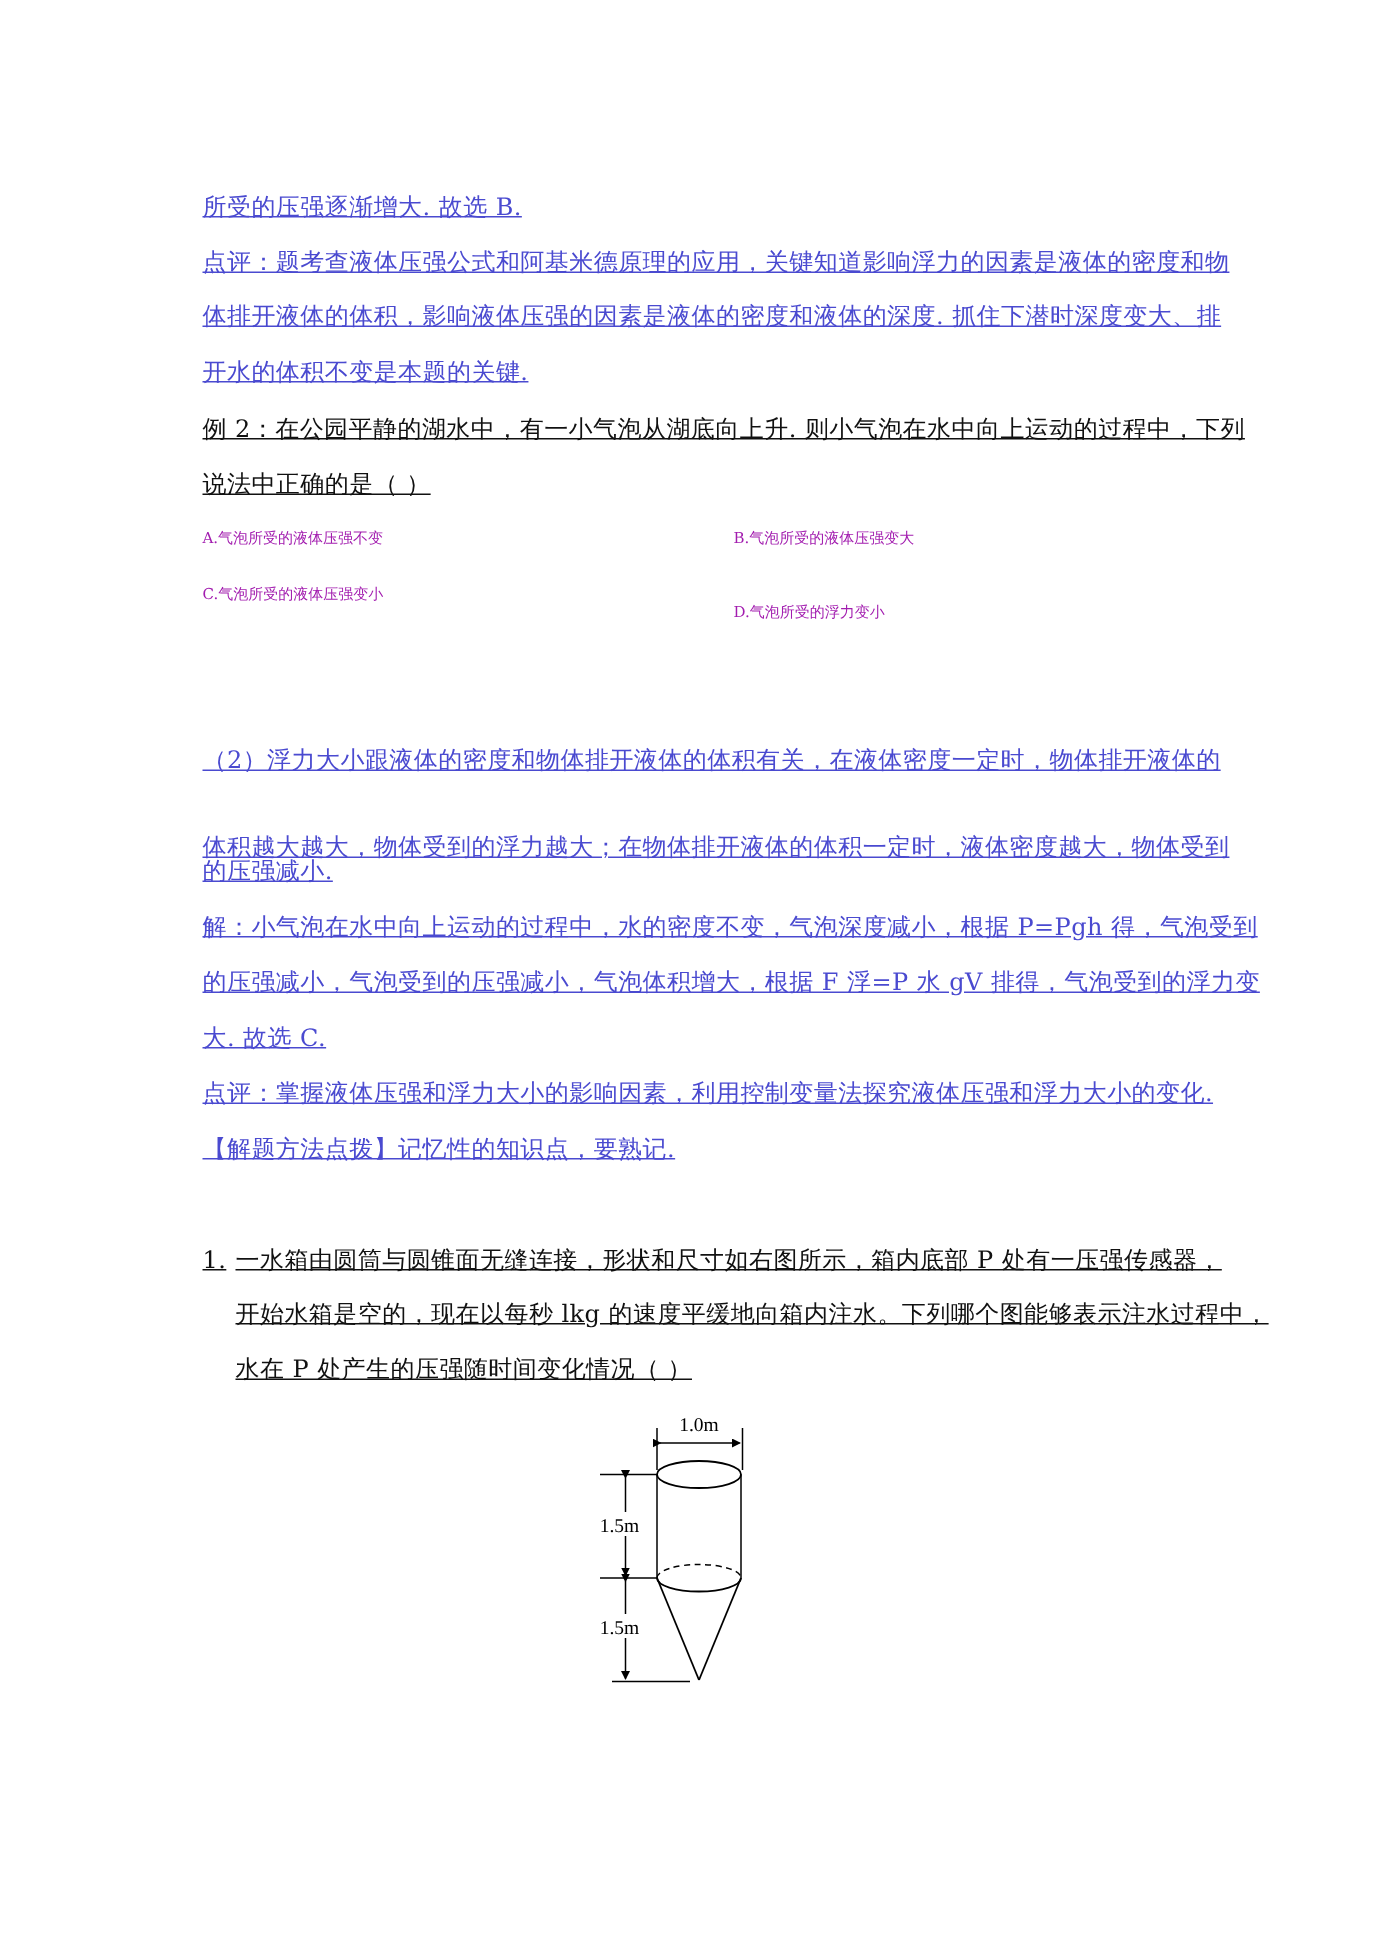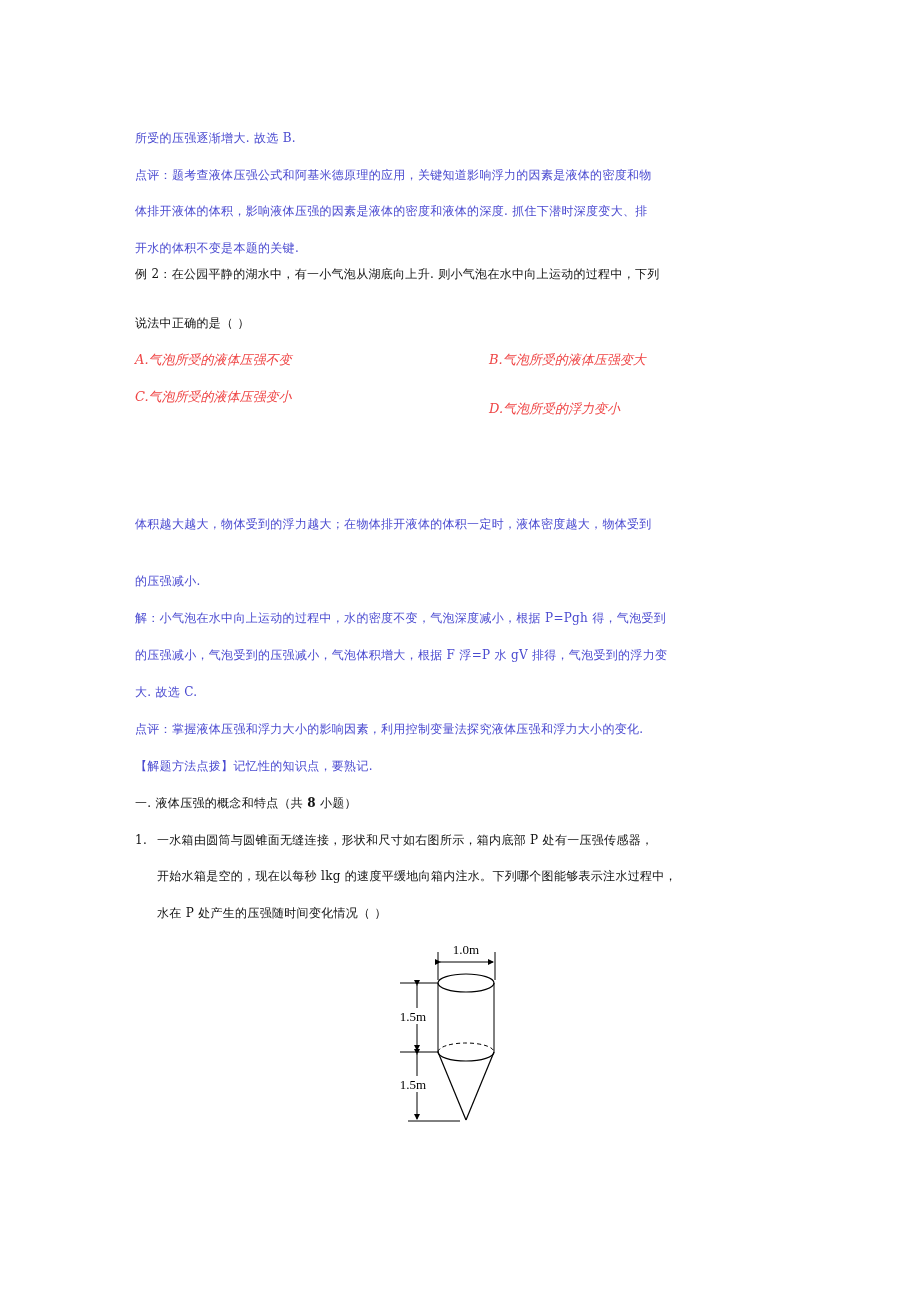--- a/index.html
+++ b/index.html
@@ -1,58 +1,56 @@
 <!DOCTYPE html>
 <html><head>
   <meta charset="utf-8">
   <style>
     html, body { margin: 0; padding: 0; background: #ffffff; }
     body { width: 920px; height: 1301px; position: relative; overflow: hidden;
            font-family: "DejaVu Serif", "Liberation Serif", serif; }
     .page { position: absolute; left: 0; top: 0; width: 920px; height: 1301px; }
-    .line { position: absolute; left: 135px; font-size: 12px; line-height: 20px; white-space: nowrap; letter-spacing: 0.3px; }
+    .line { position: absolute; left: 135px; font-size: 16px; line-height: 20px; white-space: nowrap; letter-spacing: 0.3px; text-decoration: underline; }
     .blue { color: #4a4ad0; }
     .black { color: #111111; }
-    .opt { position: absolute; font-size: 13px; line-height: 20px; color: #ef4444; white-space: nowrap; font-style: italic; }
+    .opt { position: absolute; font-size: 10px; line-height: 20px; color: #a21caf; white-space: nowrap; }
     .indent { left: 157px; }
     b { font-weight: bold; }
     svg text { font-family: "Liberation Serif", serif; }
   </style>
 </head>
 <body>
 
 <div class="page">
 
   <div class="line blue" style="top:128px;">所受的压强逐渐增大. 故选 B.</div>
 
   <div class="line blue" style="top:165px;">点评：题考查液体压强公式和阿基米德原理的应用，关键知道影响浮力的因素是液体的密度和物</div>
   <div class="line blue" style="top:201px;">体排开液体的体积，影响液体压强的因素是液体的密度和液体的深度. 抓住下潜时深度变大、排</div>
   <div class="line blue" style="top:238px;">开水的体积不变是本题的关键.</div>
 
-  <div class="line black" style="top:264px;">例 2：在公园平静的湖水中，有一小气泡从湖底向上升. 则小气泡在水中向上运动的过程中，下列</div>
+  <div class="line black" style="top:276px;">例 2：在公园平静的湖水中，有一小气泡从湖底向上升. 则小气泡在水中向上运动的过程中，下列</div>
   <div class="line black" style="top:313px;">说法中正确的是（                    ）</div>
 
   <div class="opt" style="left:135px; top:350px;">A.气泡所受的液体压强不变</div>
   <div class="opt" style="left:489px; top:350px;">B.气泡所受的液体压强变大</div>
   <div class="opt" style="left:135px; top:387px;">C.气泡所受的液体压强变小</div>
   <div class="opt" style="left:489px; top:387px;margin-top:12px;">D.气泡所受的浮力变小</div>
 
-  <div class="line blue" style="top:514px;text-align:center;">体积越大越大，物体受到的浮力越大；在物体排开液体的体积一定时，液体密度越大，物体受到</div>
+  <div class="line blue" style="top:497px;">（2）浮力大小跟液体的密度和物体排开液体的体积有关，在液体密度一定时，物体排开液体的</div>
+  <div class="line blue" style="top:555px;text-align:center;">体积越大越大，物体受到的浮力越大；在物体排开液体的体积一定时，液体密度越大，物体受到</div>
   <div class="line blue" style="top:571px;">的压强减小.</div>
 
   <div class="line blue" style="top:608px;">解：小气泡在水中向上运动的过程中，水的密度不变，气泡深度减小，根据 P=Pgh 得，气泡受到</div>
   <div class="line blue" style="top:645px;">的压强减小，气泡受到的压强减小，气泡体积增大，根据 F 浮=P 水 gV 排得，气泡受到的浮力变</div>
   <div class="line blue" style="top:682px;">大. 故选 C.</div>
 
   <div class="line blue" style="top:719px;">点评：掌握液体压强和浮力大小的影响因素，利用控制变量法探究液体压强和浮力大小的变化.</div>
   <div class="line blue" style="top:756px;">【解题方法点拨】记忆性的知识点，要熟记.</div>
 
-  <div class="line black" style="top:793px;">
-    <span>一. 液体压强的概念和特点（共 </span><b>8</b><span> 小题）</span>
-  </div>
 
   <div class="line black" style="top:830px;">1.</div>
   <div class="line black indent" style="top:830px;">一水箱由圆筒与圆锥面无缝连接，形状和尺寸如右图所示，箱内底部 P 处有一压强传感器，</div>
   <div class="line black indent" style="top:866px;">开始水箱是空的，现在以每秒 lkg 的速度平缓地向箱内注水。下列哪个图能够表示注水过程中，</div>
   <div class="line black indent" style="top:903px;">水在 P 处产生的压强随时间变化情况（                        ）</div>
 
   <div style="position:absolute; left:400px; top:940px; width:130px; height:185px;text-align:right;">
     <svg width="130" height="185" viewBox="0 0 130 185" xmlns="http://www.w3.org/2000/svg">
       <defs>
         <marker id="arr" markerWidth="6" markerHeight="6" refX="5" refY="3" orient="auto">

